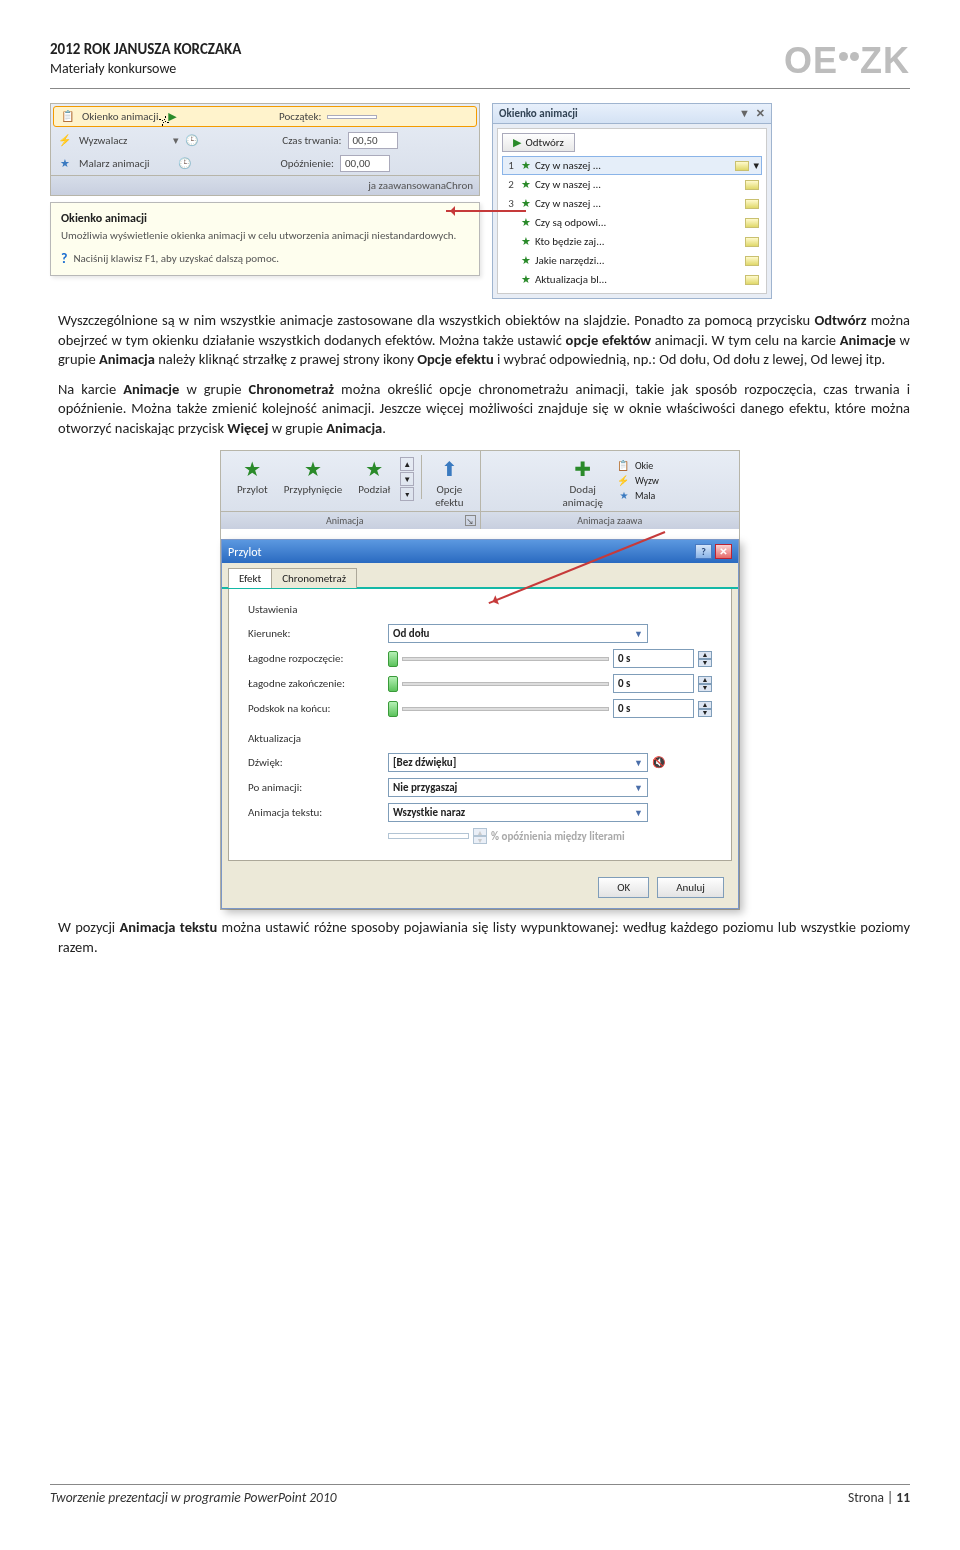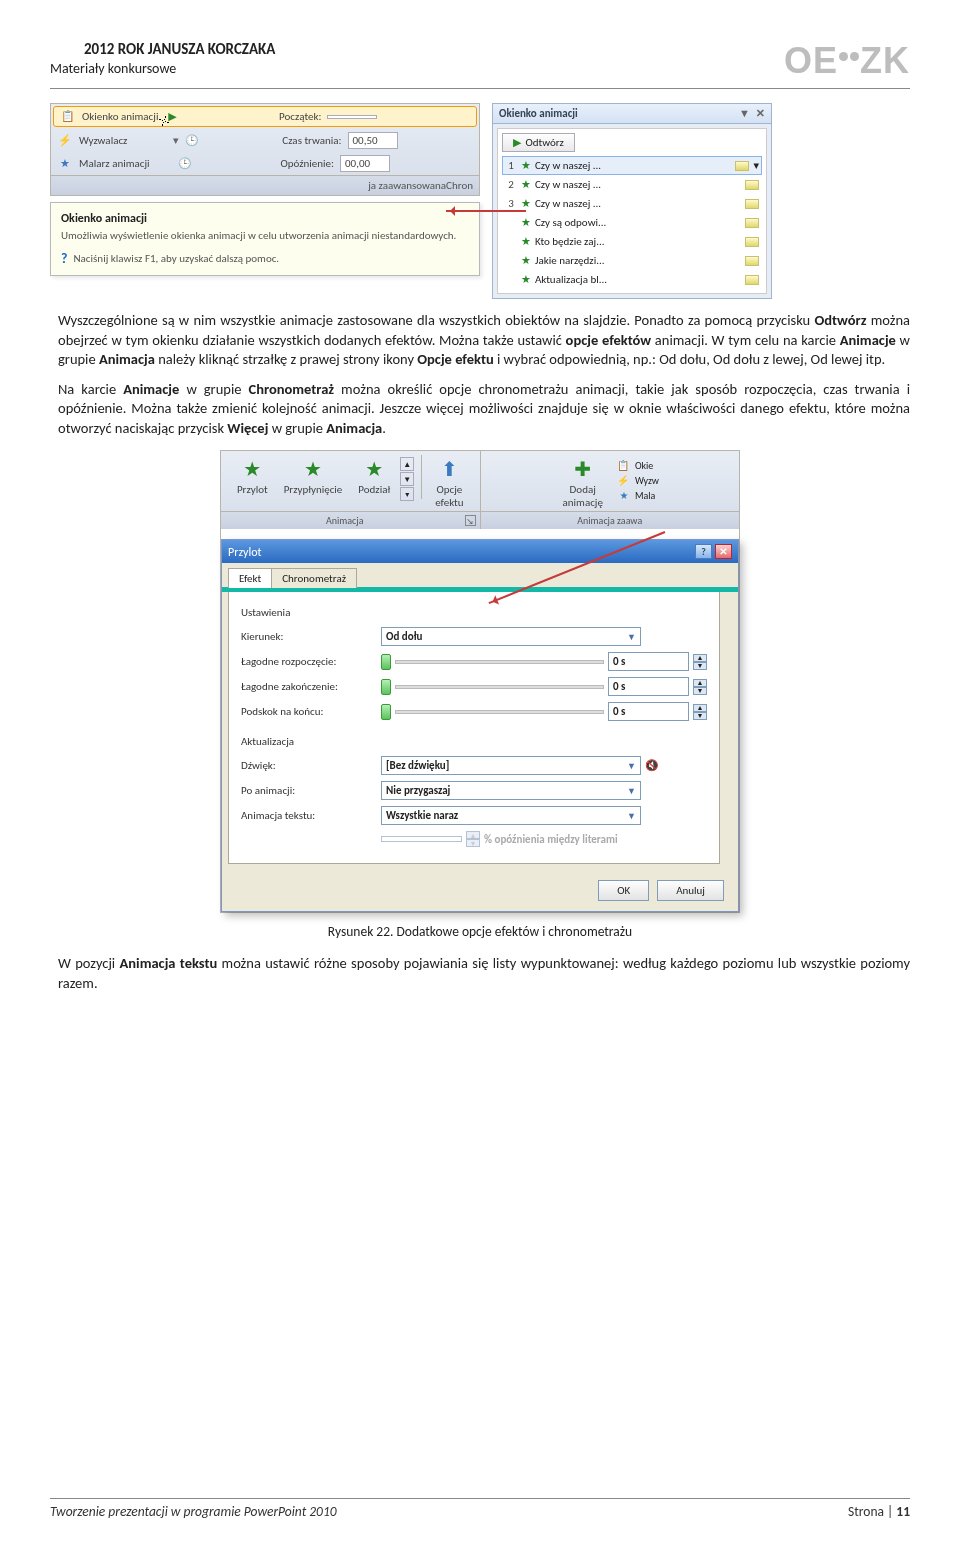--- a/index.html
+++ b/index.html
@@ -17,21 +17,21 @@
     position: relative;
     min-height: 1550px;
   }
   .header {
     display: flex;
     justify-content: space-between;
     align-items: flex-start;
     margin-bottom: 6px;
   }
   .header-left { line-height: 1.3; }
-  .header-title { font-weight: bold; font-size: 15px; margin-left: 34px; }
+  .header-title { font-weight: bold; font-size: 15px; }
   .logo {
     font-family: Arial, sans-serif;
     font-size: 36px;
     font-weight: 900;
     letter-spacing: 1px;
     color: #bdbdbd;
   }
   .logo .dot {
     display: inline-block;
     width: 9px;
@@ -232,33 +232,33 @@
   }
   .dlg-title .wbtns { display: flex; gap: 3px; }
   .dlg-title .wbtn {
     width: 17px; height: 15px;
     background: linear-gradient(#fcd2d2,#e56a6a);
     border: 1px solid #b23; display:flex; align-items:center; justify-content:center;
     color: #fff; font-weight: bold; font-size: 10px;
   }
   .dlg-title .wbtn.q { background: linear-gradient(#d6e6f9,#8ab4e8); border-color: #4a7ac0; color: #2a4a7a; }
 
-  .tabbar { display: flex; border-bottom: 5px solid #14b8a6; padding: 4px 6px 0 6px; gap: 0; }
+  .tabbar { display: flex; border-bottom: 2px solid #14b8a6; padding: 4px 6px 0 6px; gap: 0; }
   .tab {
     padding: 3px 10px;
     border: 1px solid #aca899;
     border-bottom: none;
     background: #ece9d8;
     margin-right: -1px;
     font-size: 11px;
     position: relative;
     top: 1px;
   }
   .tab.act { background: #fff; }
-  .dlg-body { background: #fff; margin: 0 18px 6px 6px; border: 1px solid #aca899; border-top: none; padding: 10px 12px; }
+  .dlg-body { background: #fff; margin: 0 6px 6px 6px; border: 1px solid #aca899; border-top: none; padding: 10px 19px; }
   .fieldset-label { color: #333; font-size: 11px; margin: 4px 0 8px 0; }
   .form-row { display: flex; align-items: center; gap: 10px; margin: 6px 0; font-size: 11px; }
   .form-row .flabel { width: 130px; color: #333; }
   .form-row .fval { flex: 1; display: flex; align-items: center; gap: 4px; font-weight: bold; }
   .combo {
     background: #fff;
     border: 1px solid #7f9db9;
     padding: 2px 4px;
     width: 260px;
     display: flex;
@@ -296,21 +296,21 @@
     content: "";
     position: absolute;
     left: -1px;
     top: -4px;
     border: 5px solid transparent;
     border-right-color: #c63a3a;
   }
 
   .footer {
     position: absolute;
-    bottom: 30px;
+    bottom: 44px;
     left: 50px;
     right: 50px;
   }
   .footer hr { border: none; border-top: 1px solid #888; margin-bottom: 4px; }
   .footer-row { display: flex; justify-content: space-between; font-size: 13.5px; font-style: italic; color: #333; }
   .footer-row .page-num { font-style: normal; }
 
   .speaker-icon { color: #888; }
 </style>
 </head>
@@ -611,21 +611,20 @@
           </div>
         </div>
         <div class="dlg-buttons">
           <div class="dlg-btn">OK</div>
           <div class="dlg-btn">Anuluj</div>
         </div>
       </div>
     </div>
   </div>
 
-  <div class="caption">Rysunek 22. Dodatkowe opcje efektów i chronometrażu</div>
 
   <div class="body-text">
     <p>
       <span>W pozycji </span><span class="bold">Animacja tekstu</span><span> można ustawić różne sposoby pojawiania się listy wypunktowanej: według każdego poziomu lub wszystkie poziomy razem.</span>
     </p>
   </div>
 
   <div class="footer">
     <hr>
     <div class="footer-row">

